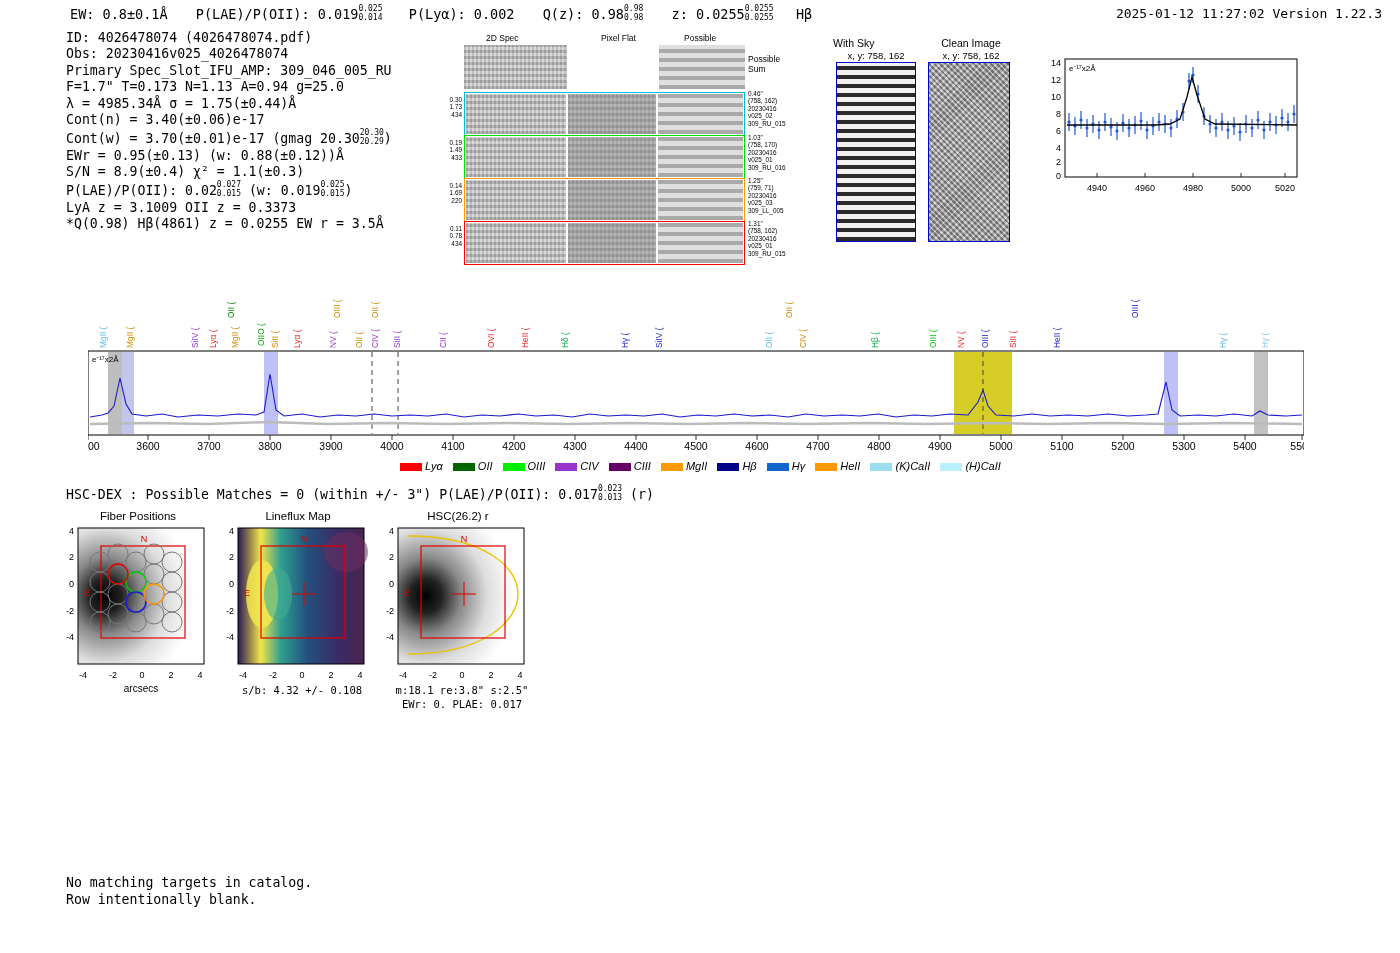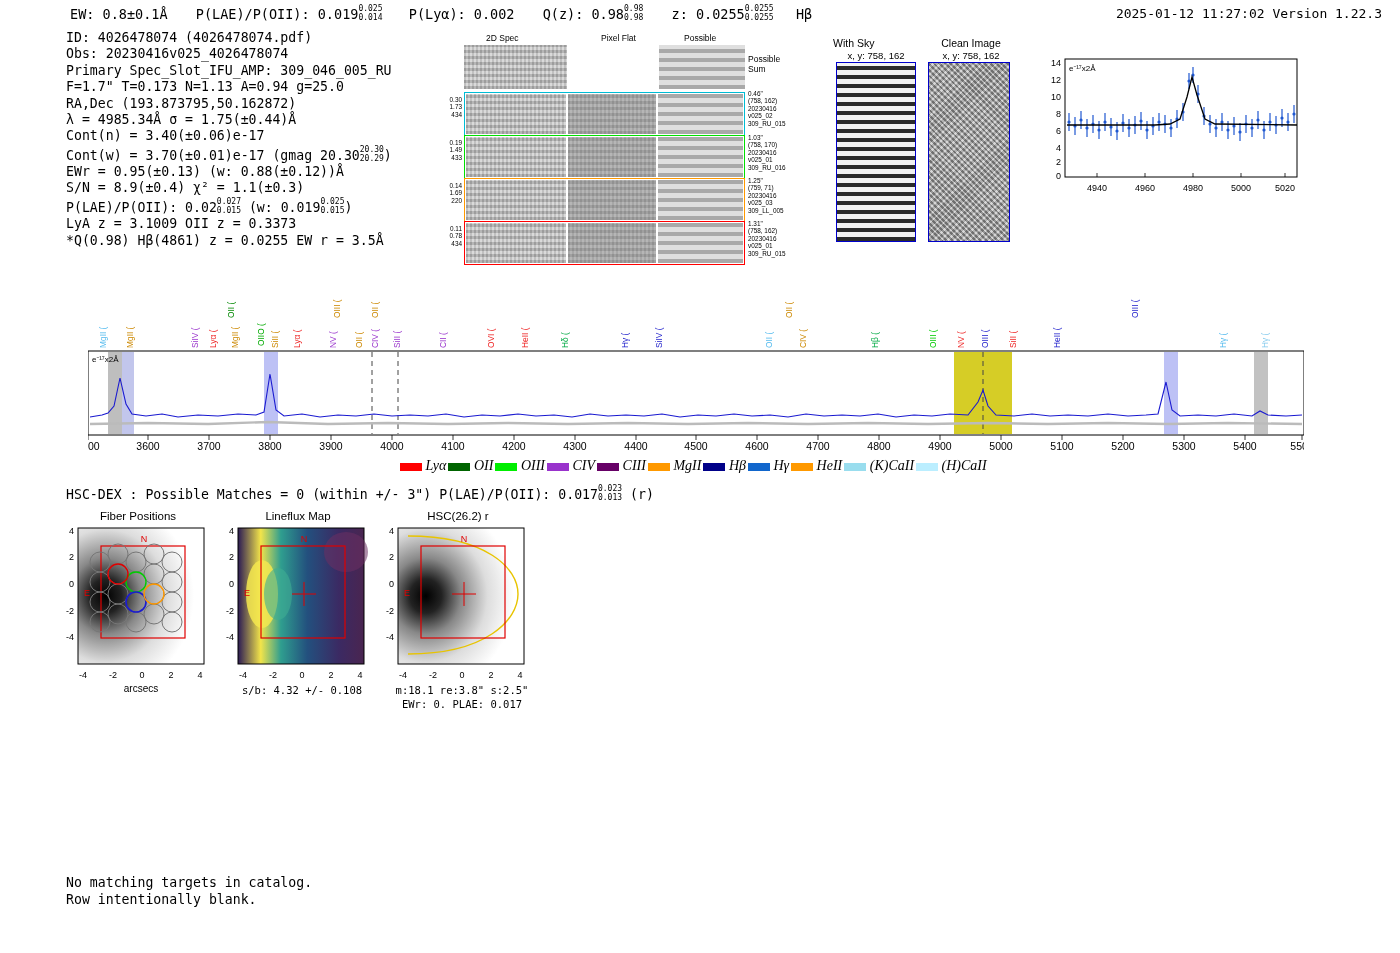--- a/index.html
+++ b/index.html
@@ -48,21 +48,21 @@
       #888;
   }
   .cleanimg{
     background:
       repeating-linear-gradient(45deg, rgba(0,0,0,0.25) 0 2px, rgba(255,255,255,0.25) 2px 4px),
       repeating-linear-gradient(-45deg, rgba(0,0,0,0.22) 0 3px, rgba(255,255,255,0.2) 3px 5px),
       #bdbdbd;
   }
   .rowlabel{font-size:6.4px;line-height:7.4px;font-family:"Liberation Sans",sans-serif;color:#000;}
   .legendbox{width:22px;height:8px;display:inline-block;vertical-align:middle;}
-  .legenditem{display:inline-block;font-size:14px;font-family:Liberation Serif, serif;margin-right:2px;}
+  .legenditem{display:inline-block;font-size:11px;font-family:Liberation Sans, sans-serif;margin-right:10px;}
   .legenditem i{font-style:italic;}
 
   
   .maptitle{font-size:11.5px;font-family:"Liberation Sans",sans-serif;text-anchor:middle;}
 
   #hscdex{left:66px;top:484px;font-size:13.2px;}
   #noblank{left:66px;top:874px;font-size:13.2px;line-height:17px;}
 </style>
 </head>
 <body>
@@ -81,21 +81,20 @@
   <span>Hβ</span>
 </div>
 
 <div class="abs mono nowrap" id="datestamp">2025-01-12 11:27:02  Version 1.22.3</div>
 
 <div class="abs mono" id="infoblock">
   <div>ID: 4026478074 (4026478074.pdf)</div>
   <div>Obs: 20230416v025_4026478074</div>
   <div>Primary Spec_Slot_IFU_AMP: 309_046_005_RU</div>
   <div>F=1.7"  T=0.173  N=1.13  A=0.94  g=25.0</div>
-  <div>RA,Dec (193.873795,50.162872)</div>
   <div>λ = 4985.34Å   σ = 1.75(±0.44)Å</div>
   <div>Cont(n) = 3.40(±0.06)e-17</div>
   <div class="nowrap">
     <span>Cont(w) = 3.70(±0.01)e-17 (gmag 20.30</span><span class="supsub"><span>20.30</span><span>20.29</span></span><span>)</span>
   </div>
   <div>EWr = 0.95(±0.13) (w: 0.88(±0.12))Å</div>
   <div>S/N = 8.9(±0.4)  χ² = 1.1(±0.3)</div>
   <div class="nowrap">
     <span>P(LAE)/P(OII): 0.02</span><span class="supsub"><span>0.027</span><span>0.015</span></span>
     <span>(w: 0.019</span><span class="supsub"><span>0.025</span><span>0.015</span></span><span>)</span>

